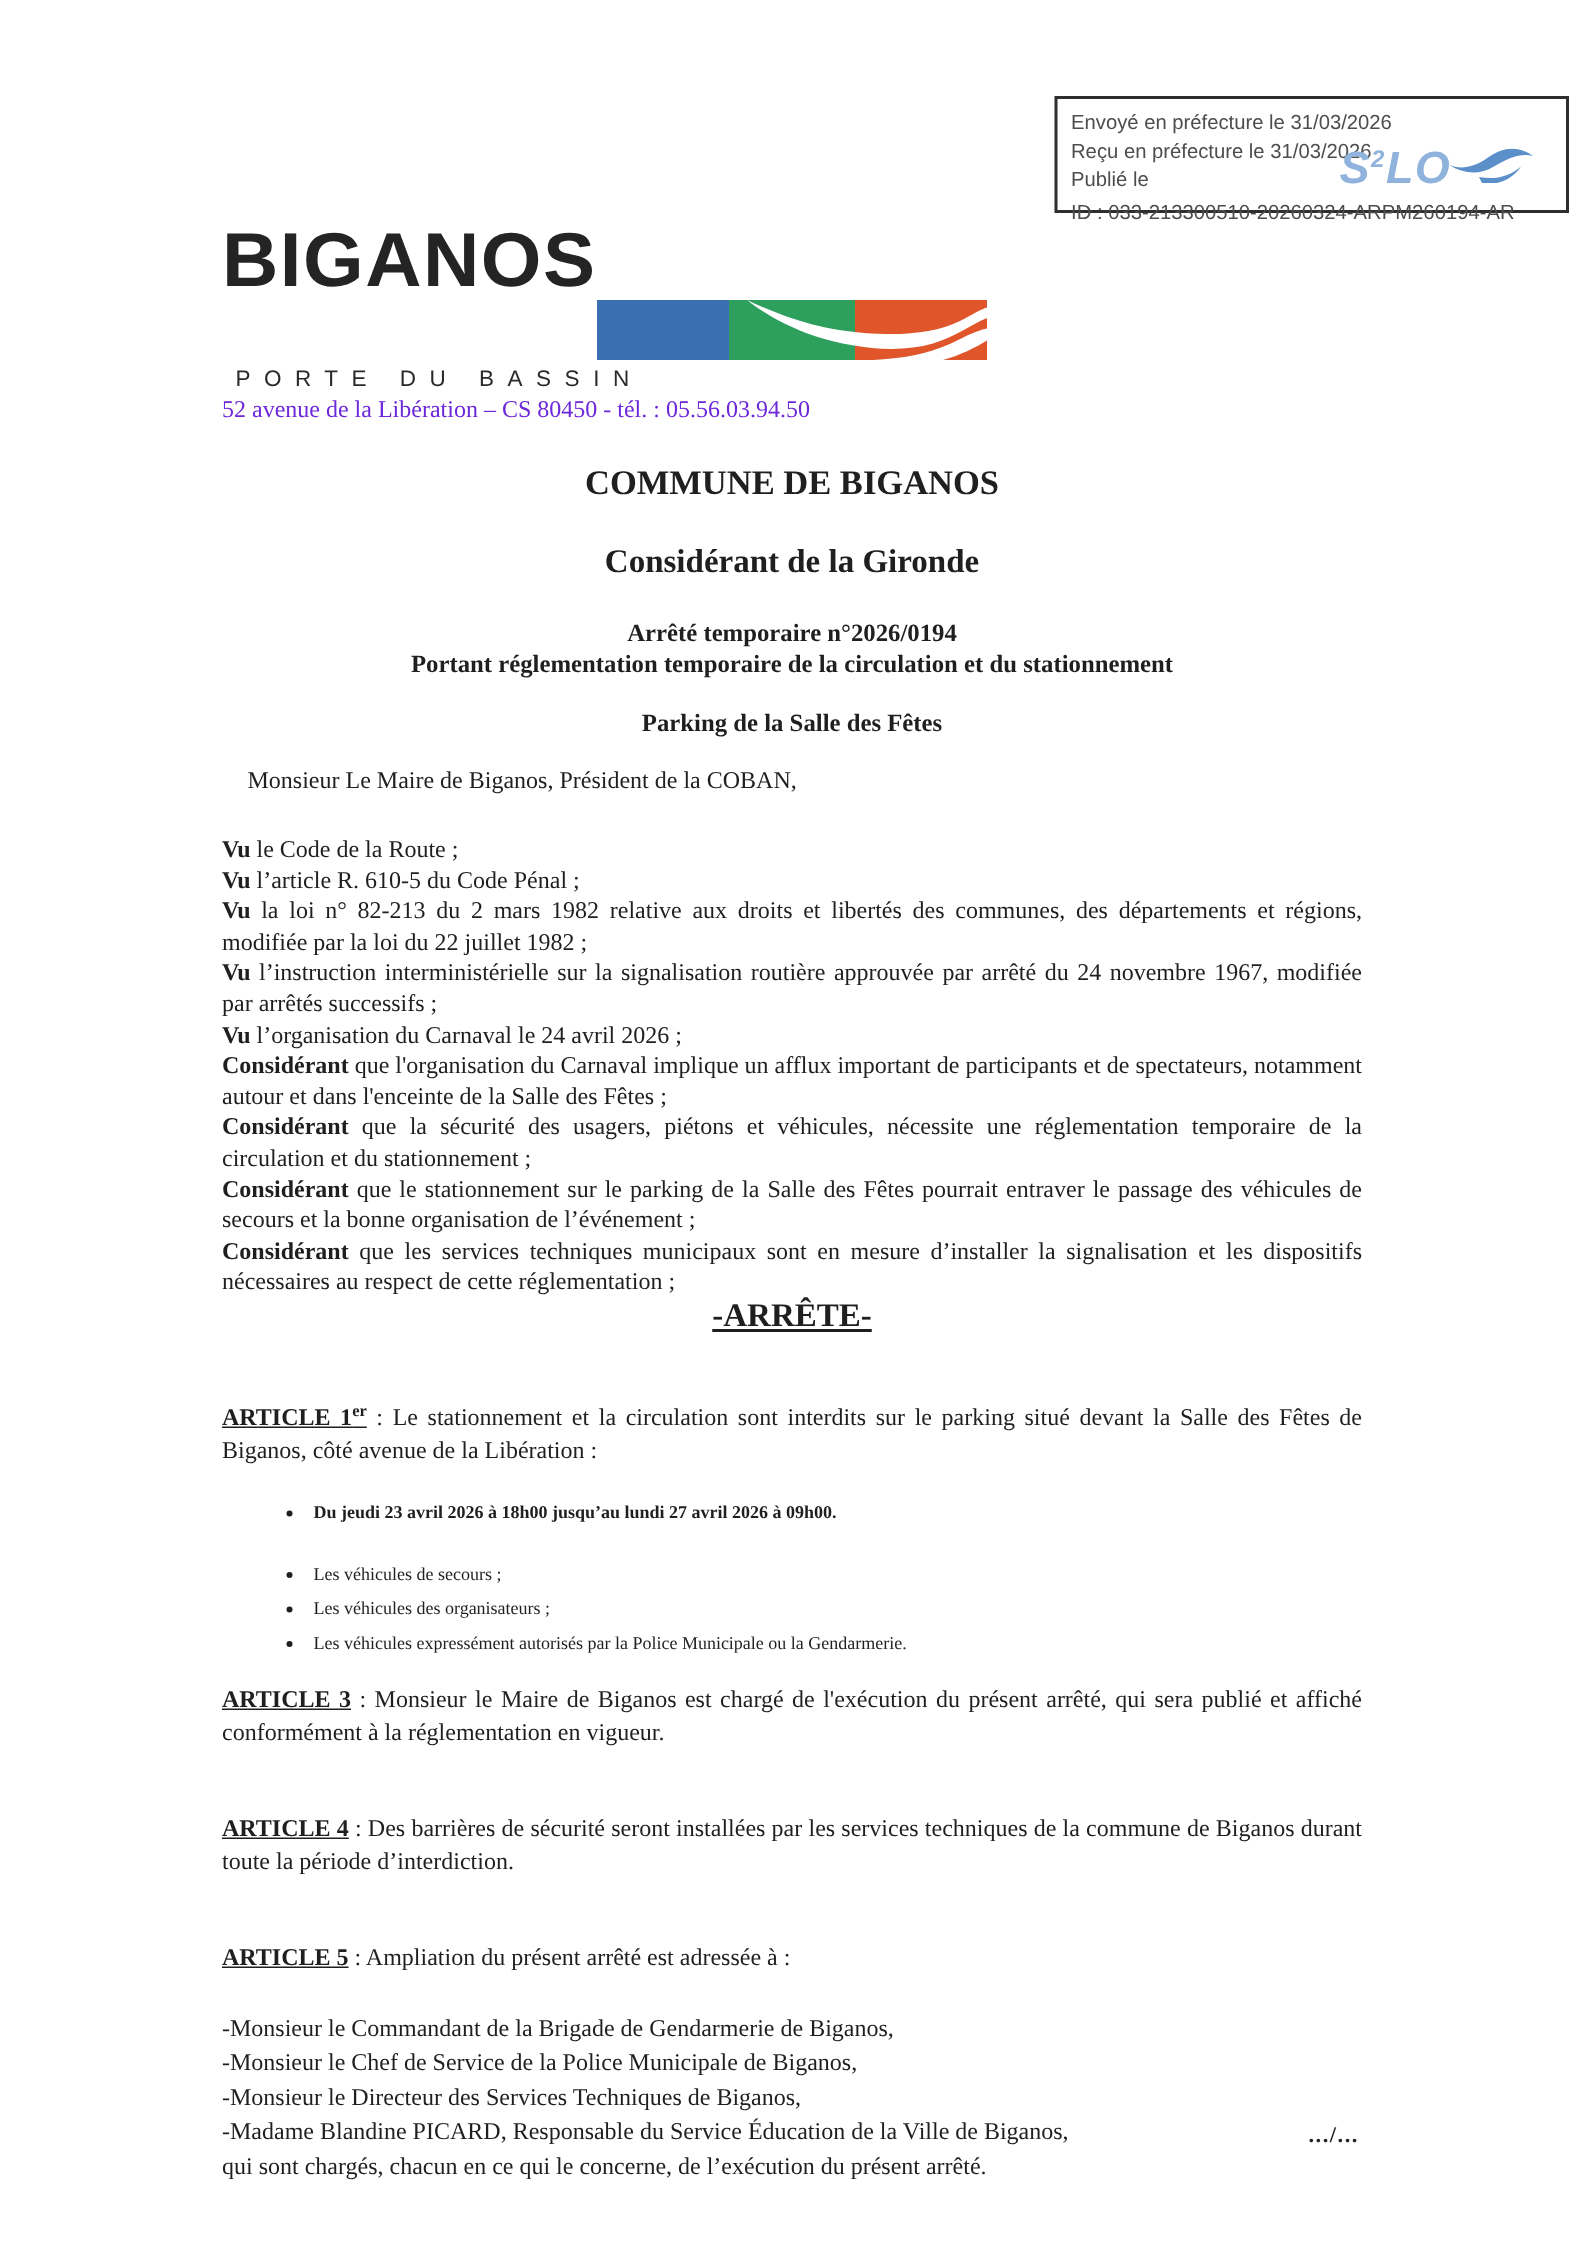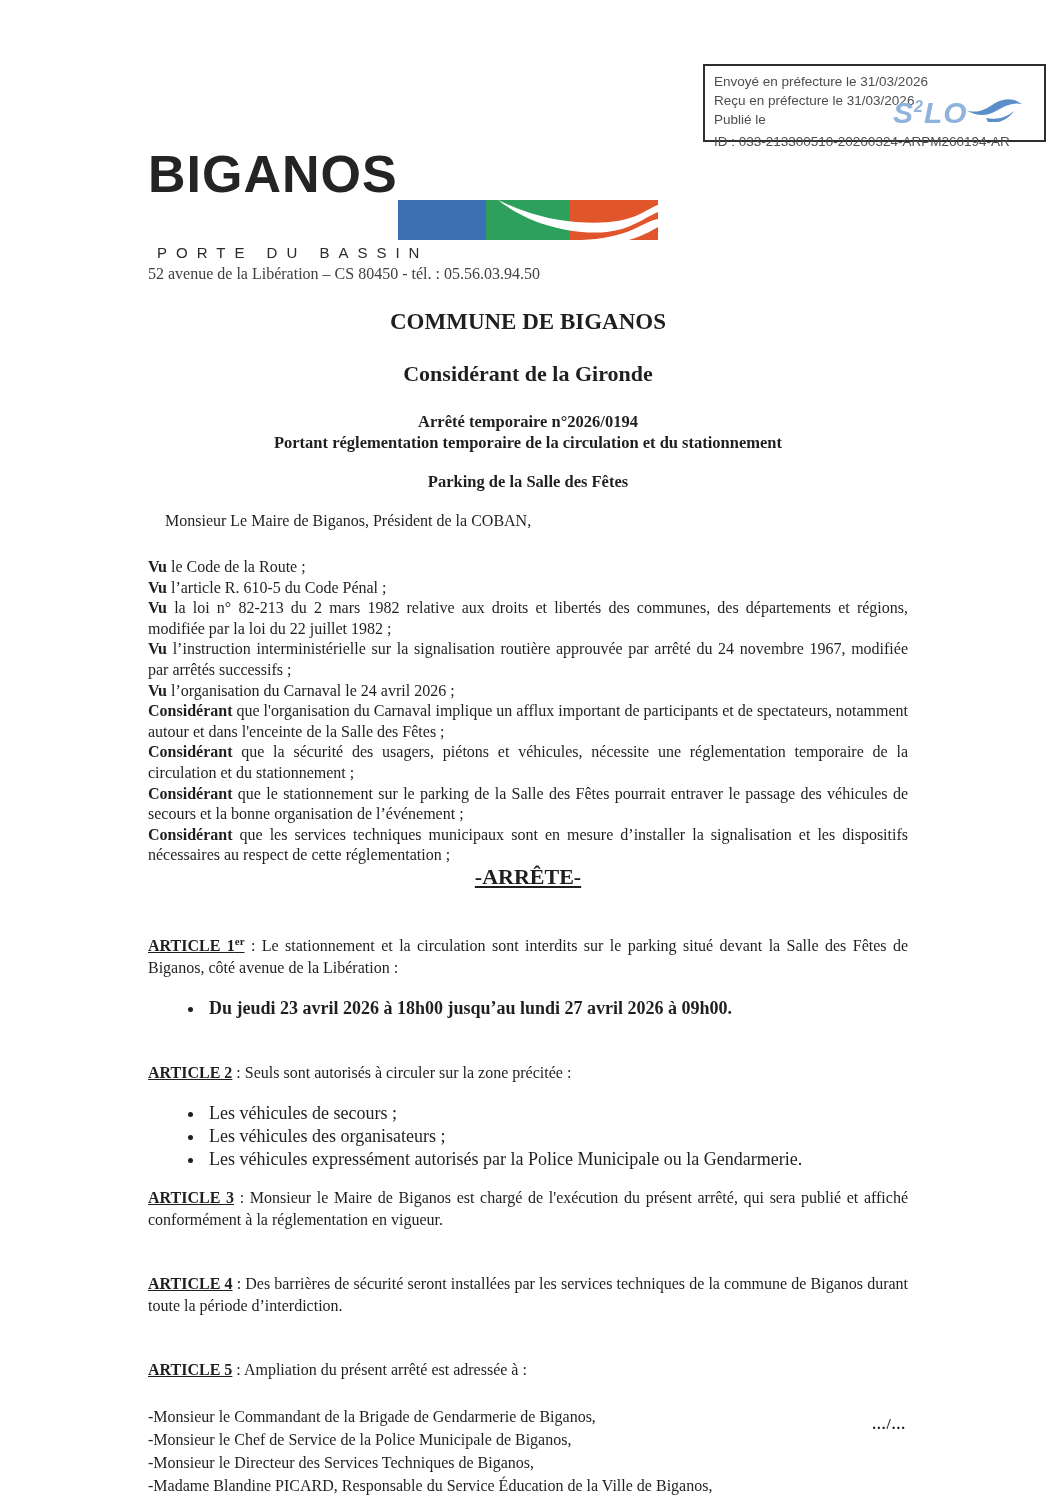--- a/index.html
+++ b/index.html
@@ -52,21 +52,21 @@
     transform:scaleY(0.98);
   }
   .banner { width:260px; height:40px; margin:0 auto; line-height:0; }
   .tagline {
     margin-top:4px;
     font-family:"Liberation Sans", sans-serif;
     font-size:15px; line-height:18px;
     letter-spacing:9px; color:#2a2a2a;
     text-indent:9px; 
   }
-  .address { font-size:16px; line-height:20px; margin-top:2px; color:#404040; }
+  .address { font-size:16px; line-height:20px; margin-top:2px; color:#6d28d9; }
 
   
   .h-commune     { text-align:center; font-weight:bold; font-size:23px; line-height:28px; margin:24px 0 0 0; }
   .h-departement { text-align:center; font-weight:bold; font-size:22px; line-height:27px; margin:24px 0 0 0; }
   .h-arrete      { text-align:center; font-weight:bold; font-size:16.5px; line-height:21px; margin:24px 0 0 0; }
   .h-arrete2     { text-align:center; font-weight:bold; font-size:16.5px; line-height:21px; margin:0; }
   .h-subject     { text-align:center; font-weight:bold; font-size:16.5px; line-height:21px; margin:18px 0 0 0; }
 
   
   .intro { font-size:16px; line-height:21px; margin:18px 0 0 17px; }
@@ -82,21 +82,21 @@
   .article {
     margin:42px 0 0 0; font-size:16px; line-height:22px;
     text-align:justify;
   }
   .article.tight { margin-top:16px; }
   .art-label { font-weight:bold; text-decoration:underline; }
   .art-label sup { font-size:11px; }
 
   ul.bullets {
     margin:18px 0 0 0; padding-left:57px;
-    font-size:18px;
+    font-size:12px;
     font-family:Liberation Serif, serif;
   }
   ul.bullets li { line-height:23px; padding-left:4px; }
   ul.bullets.single li { font-weight:bold; }
 
   .recipients { margin-top:24px; }
   .recipient, .closing { margin:0; font-size:16px; line-height:23px; }
 
   .page-marker {
     position:absolute; top:1416px; right:152px;
@@ -159,21 +159,20 @@
     <p class="clause"><span class="lead">Considérant</span><span> que les services techniques municipaux sont en mesure d’installer la signalisation et les dispositifs nécessaires au respect de cette réglementation ;</span></p>
   </div>
 
   <p class="decision"><span class="decision-text">-ARRÊTE-</span></p>
 
   <p class="article"><span class="art-label"><span>ARTICLE 1</span><sup>er</sup></span><span> : Le stationnement et la circulation sont interdits sur le parking situé devant la Salle des Fêtes de Biganos, côté avenue de la Libération :</span></p>
   <ul class="bullets single">
     <li>Du jeudi 23 avril 2026 à 18h00 jusqu’au lundi 27 avril 2026 à 09h00.</li>
   </ul>
 
-  <p class="article"><span class="art-label">ARTICLE 2</span><span> : Seuls sont autorisés à circuler sur la zone précitée :</span></p>
   <ul class="bullets">
     <li>Les véhicules de secours ;</li>
     <li>Les véhicules des organisateurs ;</li>
     <li>Les véhicules expressément autorisés par la Police Municipale ou la Gendarmerie.</li>
   </ul>
 
   <p class="article tight"><span class="art-label">ARTICLE 3</span><span> : Monsieur le Maire de Biganos est chargé de l'exécution du présent arrêté, qui sera publié et affiché conformément à la réglementation en vigueur.</span></p>
 
   <p class="article"><span class="art-label">ARTICLE 4</span><span> : Des barrières de sécurité seront installées par les services techniques de la commune de Biganos durant toute la période d’interdiction.</span></p>
 

